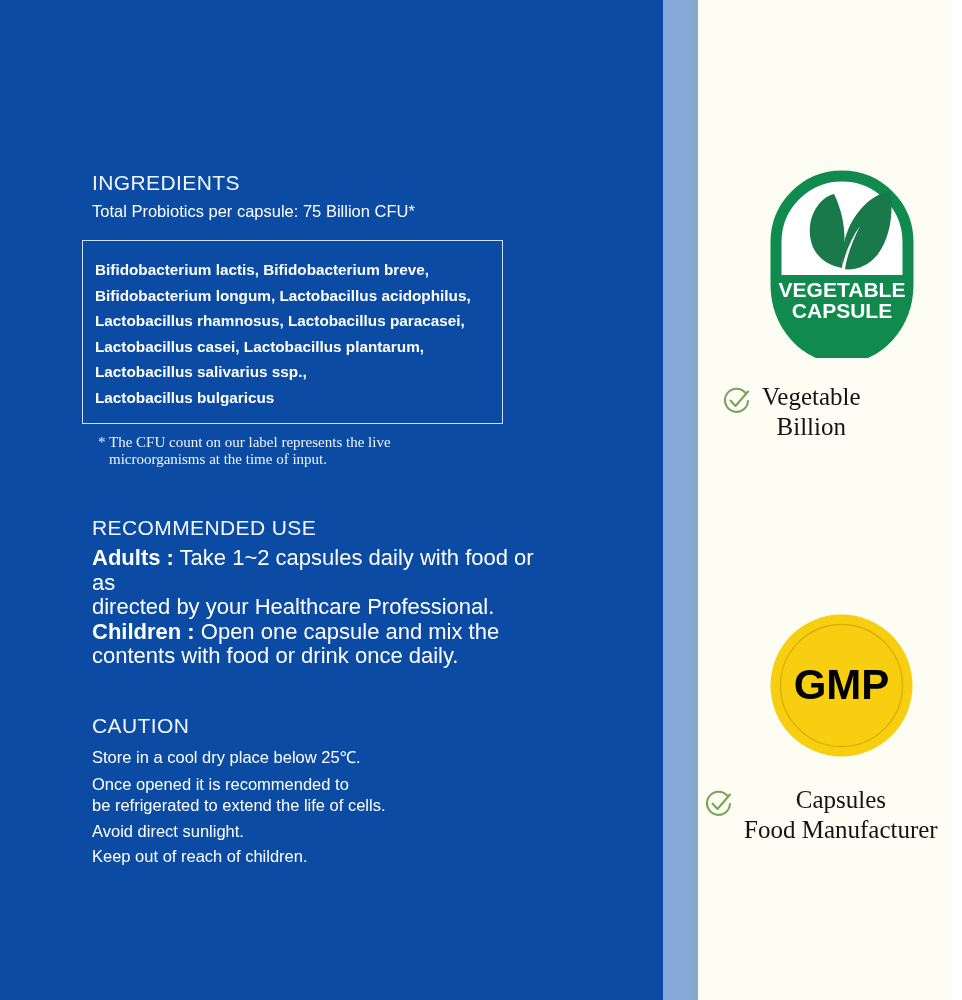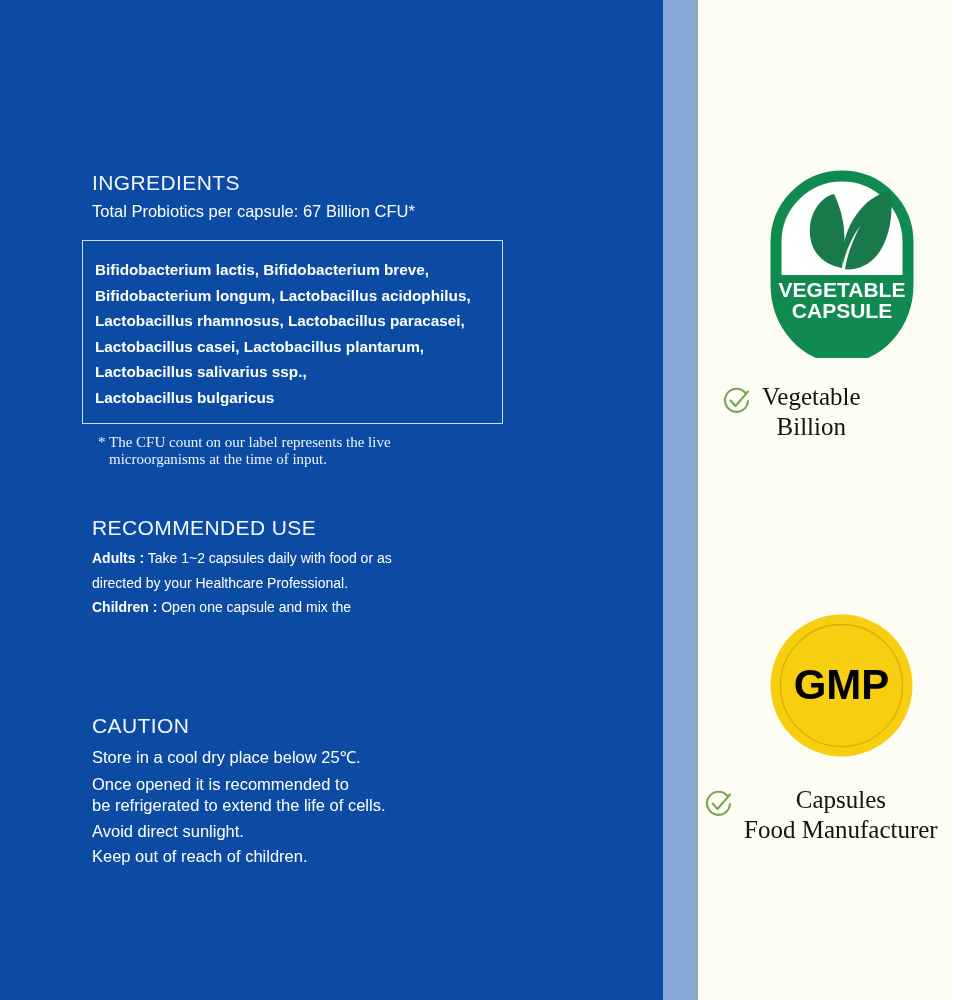--- a/index.html
+++ b/index.html
@@ -102,21 +102,21 @@
     font-family: Liberation Serif, serif;
   }
   .footnote .fn-indent { padding-left: 11px; display: block; }
 
   
   .use-block {
     position: absolute;
     left: 0;
     top: 0;
     width: 470px;
-    font-size: 14px;
+    font-size: 22px;
     line-height: 24.5px;
   }
   .use-block b { font-weight: 700; }
 
   
   .caution-block {
     position: absolute;
     left: 0; top: 0;
     width: 470px;
     font-size: 16.5px;
@@ -189,21 +189,21 @@
 
 <div class="page">
 
   <div class="left-panel"></div>
   <div class="band-periwinkle"></div>
   <div class="band-steel"></div>
   <div class="right-panel"></div>
 
   <div class="content" style="top:170px;">
     <div class="sec-heading">INGREDIENTS</div>
-    <div class="sec-sub">Total Probiotics per capsule: 67 Billion CFU*</div>
+    <div class="sec-sub">Total Probiotics per capsule: 75 Billion CFU*</div>
 
     <div class="ing-box">
       <div class="ing-list">
         <div class="ing-line">Bifidobacterium lactis, Bifidobacterium breve,</div>
         <div class="ing-line">Bifidobacterium longum, Lactobacillus acidophilus,</div>
         <div class="ing-line">Lactobacillus rhamnosus, Lactobacillus paracasei,</div>
         <div class="ing-line">Lactobacillus casei, Lactobacillus plantarum,</div>
         <div class="ing-line">Lactobacillus salivarius ssp.,</div>
         <div class="ing-line">Lactobacillus bulgaricus</div>
       </div>
@@ -218,20 +218,21 @@
   <div class="content" style="top:515px;">
     <div class="sec-heading">RECOMMENDED USE</div>
     <div class="use-block" style="position:relative; margin-top:6px;">
       <div>
         <b>Adults :</b><span> Take 1~2 capsules daily with food or as</span>
       </div>
       <div>directed by your Healthcare Professional.</div>
       <div>
         <b>Children :</b><span> Open one capsule and mix the</span>
       </div>
+      <div>contents with food or drink once daily.</div>
     </div>
   </div>
 
   <div class="content" style="top:713px;">
     <div class="sec-heading">CAUTION</div>
     <div class="caution-block" style="position:relative; margin-top:7px;">
       <div class="caution-line">Store in a cool dry place below 25℃.</div>
       <div class="gap-small"></div>
       <div class="caution-tight">Once opened it is recommended to</div>
       <div class="caution-tight">be refrigerated to extend the life of cells.</div>

